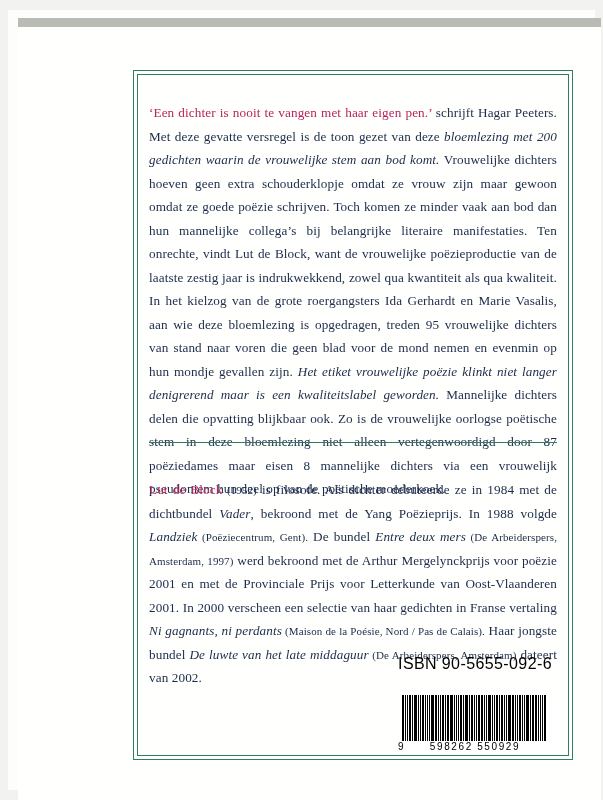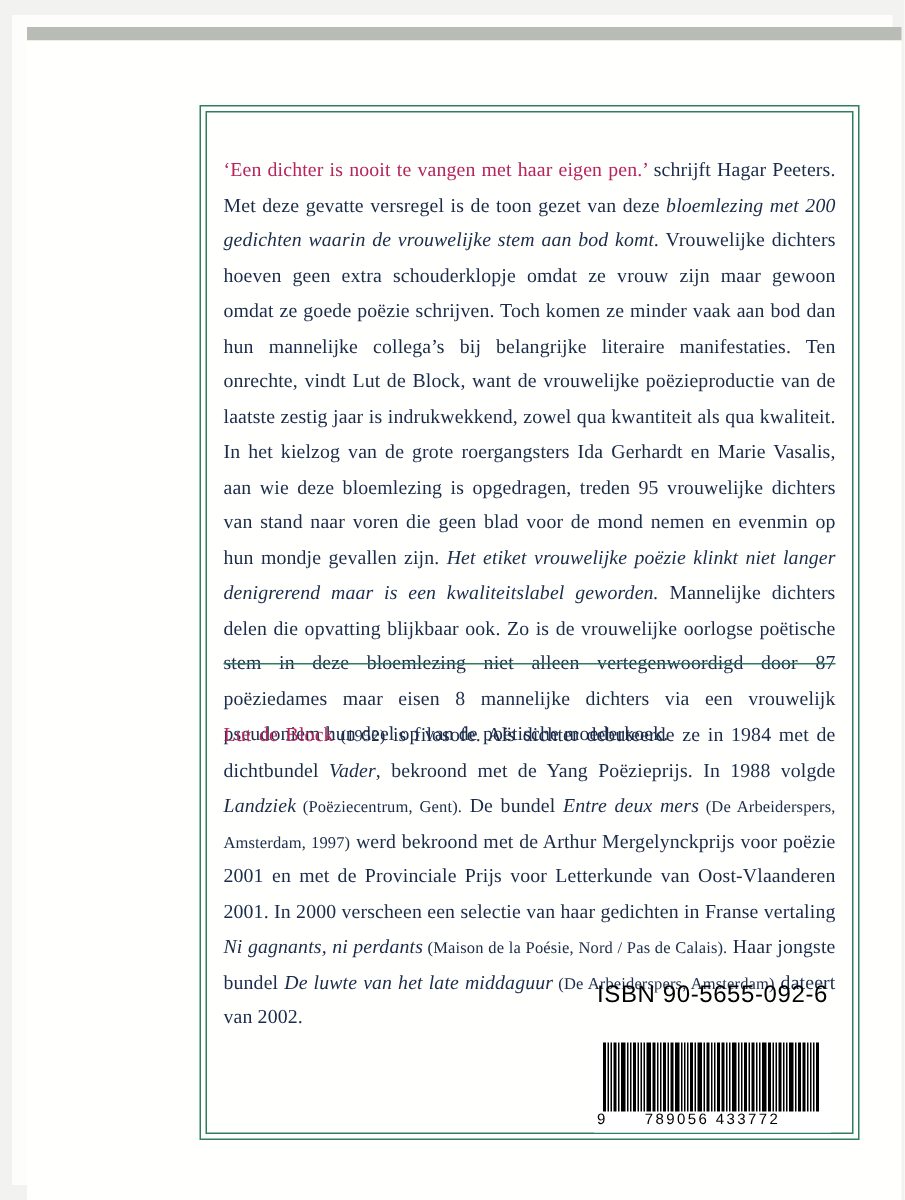--- a/index.html
+++ b/index.html
@@ -247,17 +247,17 @@
             <i style="width: 3px;"></i>
             <i style="width: 1px;"></i>
             <i style="width: 2px;"></i>
             <i style="width: 2px;"></i>
             <i style="width: 1px;"></i>
             <i style="width: 1px;"></i>
             <i style="width: 1px;"></i>
             <i style="width: 2px;"></i>
           </div>
         <div class="digit-left">9</div>
-        <div class="digits">789056 433772</div>
+        <div class="digits">598262 550929</div>
       </div>
     </div>
   </div>
 </div>
 
 </body></html>

